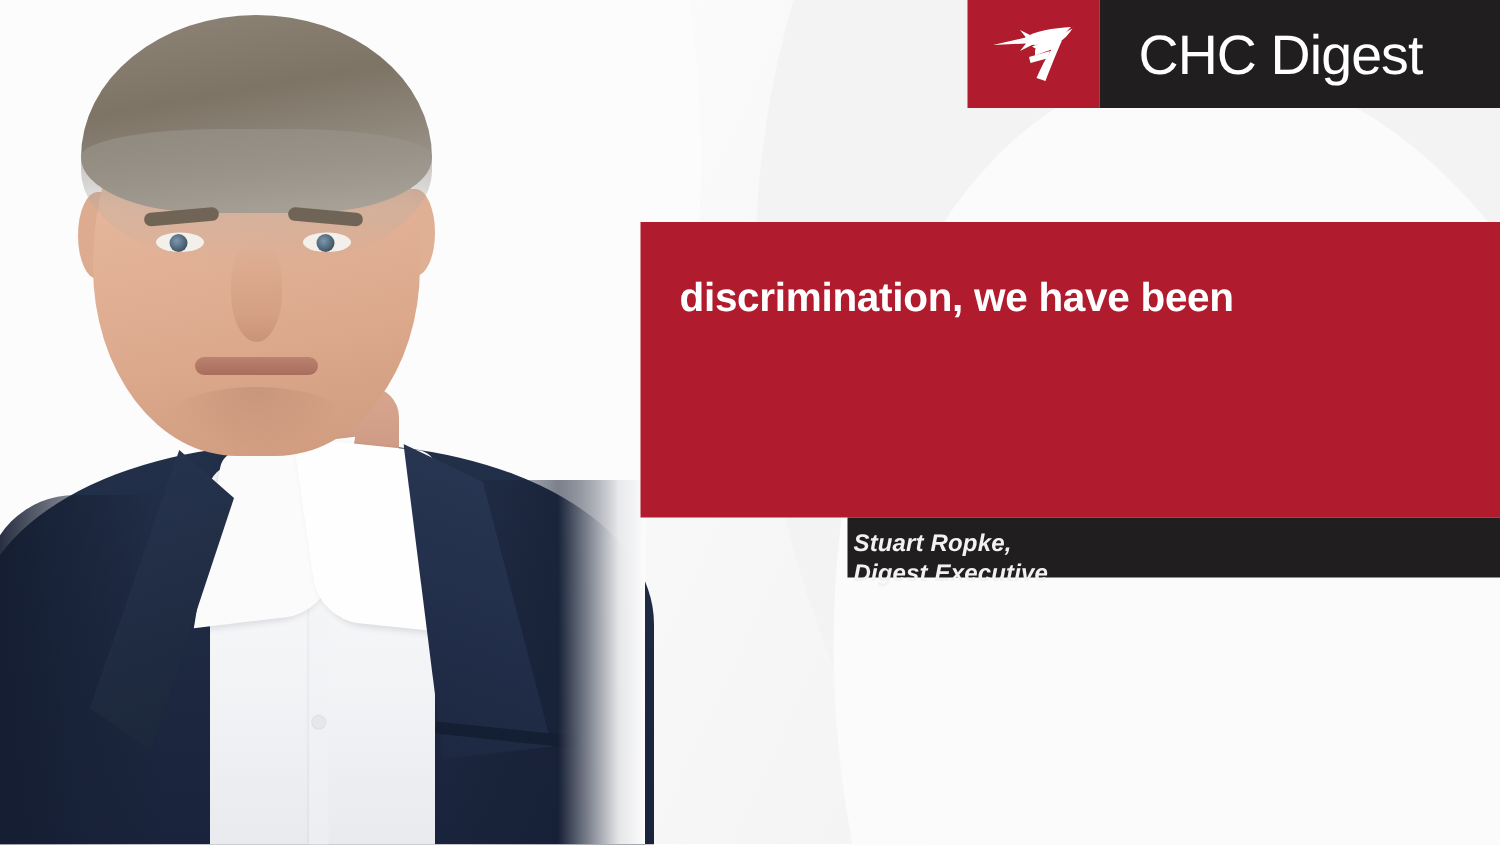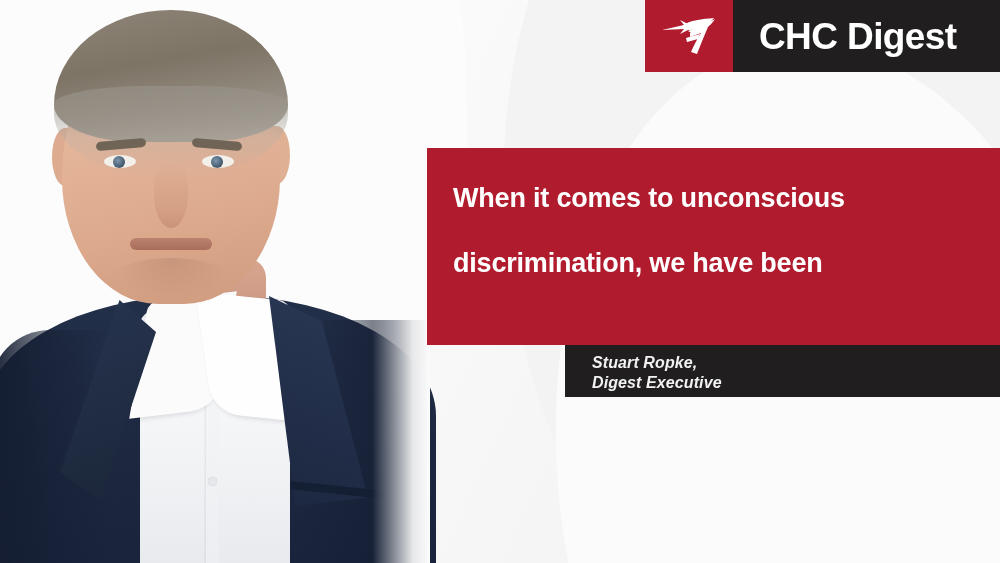--- a/index.html
+++ b/index.html
@@ -318,21 +318,21 @@
   .brand-title-wrap {
     flex: 1;
     background: #201E1E;
     display: flex;
     align-items: center;
     padding-left: 26px;
   }
   .brand-title {
     color: #ffffff;
     font-size: 37px;
-    font-weight: bold;
+    font-weight: normal;
     letter-spacing: -0.6px;
     line-height: 1;
   }
 
   
   .quote-box {
     position: absolute;
     left: 427px;
     top: 148px;
     right: 0;
@@ -349,24 +349,24 @@
     line-height: 65px;
     white-space: nowrap;
   }
 
   
   .attrib-box {
     position: absolute;
     left: 565px;
     top: 345px;
     right: 0;
-    height: 52px;
+    height: 40px;
     background: #201E1E;
     box-sizing: border-box;
-    padding: 8px 0 0 27px;
+    padding: 8px 0 0 4px;
   }
   .attrib-line {
     color: #f2f2f2;
     font-size: 16px;
     font-weight: bold;
     font-style: italic;
     line-height: 20px;
     letter-spacing: 0.1px;
   }
 </style>
@@ -424,21 +424,20 @@
         <path d="M30 17 L48 11 C44 20, 40 30, 37 38 L31 36 C34 29, 37 23, 41 17 L30 21 Z" fill="#ffffff"></path>
         <path d="M26 22 L40 18 L38 23 L27 26 Z" fill="#ffffff"></path>
       </svg>
     </div>
     <div class="brand-title-wrap">
       <span class="brand-title">CHC Digest</span>
     </div>
   </div>
 
   <div class="quote-box">
-    <div class="quote-line">When it comes to unconscious</div>
     <div class="quote-line">discrimination, we have been</div>
   </div>
 
   <div class="attrib-box">
     <div class="attrib-line">Stuart Ropke,</div>
     <div class="attrib-line">Digest Executive</div>
   </div>
 
 </div>
 

